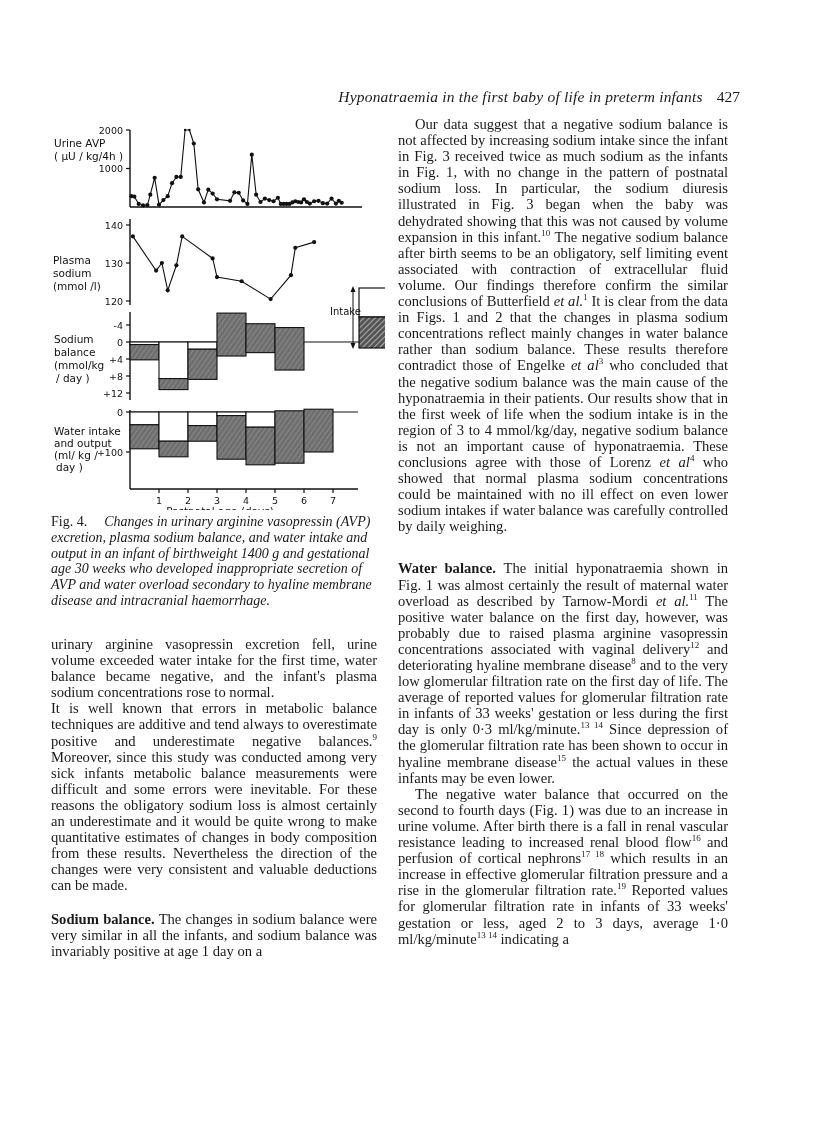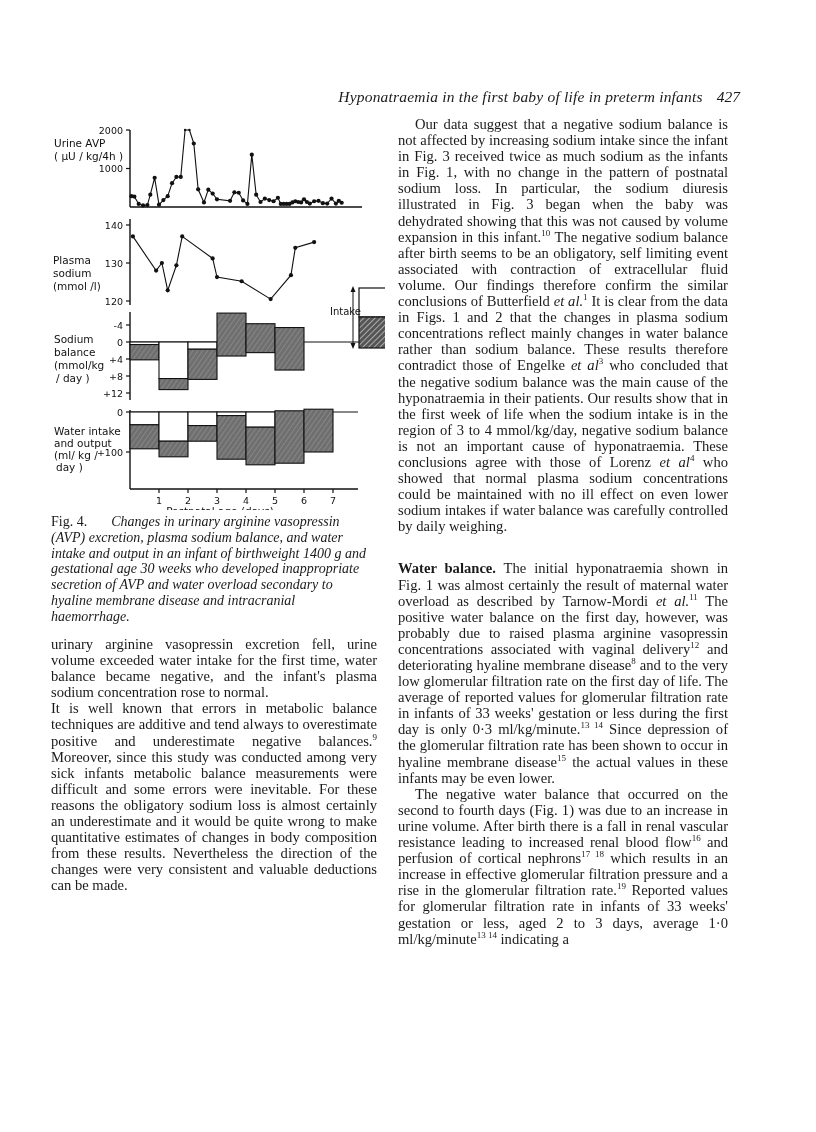--- a/index.html
+++ b/index.html
@@ -1,33 +1,33 @@
 <!DOCTYPE html>
 <html><head>
 <meta charset="utf-8">
 <style>
   html, body { margin: 0; padding: 0; background: #ffffff; }
   body { width: 816px; height: 1132px; position: relative; overflow: hidden;
          font-family: "Liberation Serif", "DejaVu Serif", serif; color: #1a1a1a; }
   .running-head { position: absolute; left: 300px; top: 88px; width: 440px;
          font-size: 15.5px; text-align: right; white-space: nowrap; }
   .running-head .title { font-style: italic; letter-spacing: 0.2px; }
-  .running-head .pageno { margin-left: 14px; font-style: italic; }
+  .running-head .pageno { margin-left: 14px; }
   .col { position: absolute; font-size: 14.6px; line-height: 16.1px; text-align: justify; }
   .col p { margin: 0; }
   .col p.indent { text-indent: 17px; }
   .left-col-text { left: 51px; top: 636px; width: 326px; }
   .right-col { left: 398px; top: 116px; width: 330px; }
   .heading { font-weight: bold; margin: 18px 0 18px 0; }
   .run-in { font-weight: bold; margin-top: 21px; }
   .gap { height: 17px; }
   sup { font-size: 9px; line-height: 0; vertical-align: super; }
   .caption { position: absolute; left: 51px; top: 514px; width: 326px;
              font-size: 14px; line-height: 15.8px; text-align: left; }
-  .caption .fig { font-style: normal; margin-right: 24px; }
+  .caption .fig { font-style: normal; margin-right: 17px; }
   .caption .cap-text { font-style: italic; }
   #figure { position: absolute; left: 40px; top: 115px; }
   svg text { font-family: "DejaVu Sans", sans-serif; fill: #111; }
 </style>
 </head>
 <body>
 
 <div class="running-head">
   <span class="title">Hyponatraemia in the first baby of life in preterm infants</span><span class="pageno">427</span>
 </div>
@@ -232,23 +232,24 @@
       </g>
     <text x="180" y="400" font-size="10.5" text-anchor="middle">Postnatal age (days)</text>
   </g>
 </svg>
 
 <div class="caption">
   <span class="fig">Fig. 4.</span><span class="cap-text">Changes in urinary arginine vasopressin (AVP) excretion, plasma sodium balance, and water intake and output in an infant of birthweight 1400 g and gestational age 30 weeks who developed inappropriate secretion of AVP and water overload secondary to hyaline membrane disease and intracranial haemorrhage.</span>
 </div>
 
 <div class="col left-col-text">
-  <p>urinary arginine vasopressin excretion fell, urine volume exceeded water intake for the first time, water balance became negative, and the infant's plasma sodium concentration rose to normal.</p>
+  <p>urinary arginine vasopressin excretion fell, urine volume exceeded water intake for the first time, water balance became negative, and the infant's plasma sodium concentrations rose to normal.</p>
   <p><span>It is well known that errors in metabolic balance techniques are additive and tend always to overestimate positive and underestimate negative balances.</span><sup>9</sup><span> Moreover, since this study was conducted among very sick infants metabolic balance measurements were difficult and some errors were inevitable. For these reasons the obligatory sodium loss is almost certainly an underestimate and it would be quite wrong to make quantitative estimates of changes in body composition from these results. Nevertheless the direction of the changes were very consistent and valuable deductions can be made.</span></p>
   <div class="gap"></div>
+  <p><span class="run-in">Sodium balance.</span><span> The changes in sodium balance were very similar in all the infants, and sodium balance was invariably positive at age 1 day on a</span></p>
 </div>
 
 <div class="col right-col">
   <p class="indent"><span>Our data suggest that a negative sodium balance is not affected by increasing sodium intake since the infant in Fig. 3 received twice as much sodium as the infants in Fig. 1, with no change in the pattern of postnatal sodium loss. In particular, the sodium diuresis illustrated in Fig. 3 began when the baby was dehydrated showing that this was not caused by volume expansion in this infant.</span><sup>10</sup><span> The negative sodium balance after birth seems to be an obligatory, self limiting event associated with contraction of extracellular fluid volume. Our findings therefore confirm the similar conclusions of Butterfield </span><i>et al.</i><sup>1</sup><span> It is clear from the data in Figs. 1 and 2 that the changes in plasma sodium concentrations reflect mainly changes in water balance rather than sodium balance. These results therefore contradict those of Engelke </span><i>et al</i><sup>3</sup><span> who concluded that the negative sodium balance was the main cause of the hyponatraemia in their patients. Our results show that in the first week of life when the sodium intake is in the region of 3 to 4 mmol/kg/day, negative sodium balance is not an important cause of hyponatraemia. These conclusions agree with those of Lorenz </span><i>et al</i><sup>4</sup><span> who showed that normal plasma sodium concentrations could be maintained with no ill effect on even lower sodium intakes if water balance was carefully controlled by daily weighing.</span></p>
   <div class="gap" style="height:26px"></div>
   <p><span class="run-in">Water balance.</span><span> The initial hyponatraemia shown in Fig. 1 was almost certainly the result of maternal water overload as described by Tarnow-Mordi </span><i>et al.</i><sup>11</sup><span> The positive water balance on the first day, however, was probably due to raised plasma arginine vasopressin concentrations associated with vaginal delivery</span><sup>12</sup><span> and deteriorating hyaline membrane disease</span><sup>8</sup><span> and to the very low glomerular filtration rate on the first day of life. The average of reported values for glomerular filtration rate in infants of 33 weeks' gestation or less during the first day is only 0·3 ml/kg/minute.</span><sup>13 14</sup><span> Since depression of the glomerular filtration rate has been shown to occur in hyaline membrane disease</span><sup>15</sup><span> the actual values in these infants may be even lower.</span></p>
   <p class="indent"><span>The negative water balance that occurred on the second to fourth days (Fig. 1) was due to an increase in urine volume. After birth there is a fall in renal vascular resistance leading to increased renal blood flow</span><sup>16</sup><span> and perfusion of cortical nephrons</span><sup>17 18</sup><span> which results in an increase in effective glomerular filtration pressure and a rise in the glomerular filtration rate.</span><sup>19</sup><span> Reported values for glomerular filtration rate in infants of 33 weeks' gestation or less, aged 2 to 3 days, average 1·0 ml/kg/minute</span><sup>13 14</sup><span> indicating a</span></p>
 </div>
 
 </body></html>

